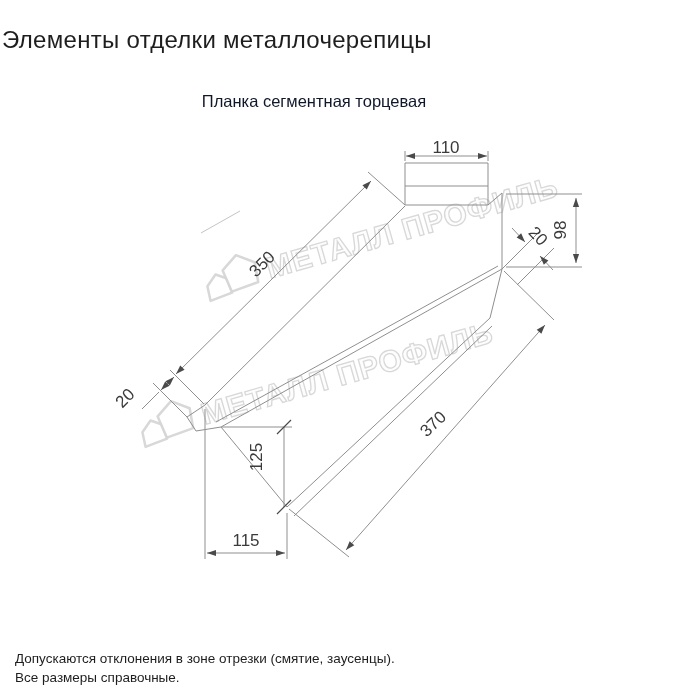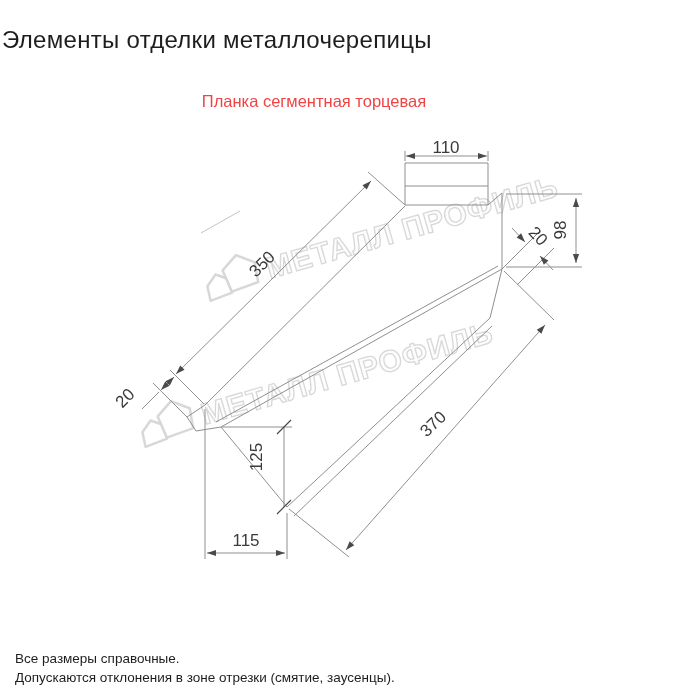--- a/index.html
+++ b/index.html
@@ -6,21 +6,21 @@
   body{
     width:700px;height:700px;background:#ffffff;overflow:hidden;position:relative;
     font-family:"Liberation Sans", sans-serif;color:#1e1e1e;
   }
   .page-title{
     position:absolute;top:26px;left:2px;width:700px;text-align:left;
     font-size:24px;letter-spacing:0.3px;color:#1e1e1e;
   }
   .subtitle{
     position:absolute;top:92px;left:0;width:628px;text-align:center;
-    font-size:16.5px;line-height:19px;color:#ef4444;
+    font-size:16.5px;line-height:19px;color:#0f172a;
   }
   .footnotes{
     position:absolute;left:15px;top:650px;width:640px;
     font-size:13.5px;line-height:18.5px;color:#1e1e1e;
   }
   svg.drawing{position:absolute;left:0;top:0;}
   .p{stroke:#8f8f8f;stroke-width:1;fill:none;}
   .p-faint{stroke:#c4c4c4;stroke-width:1;fill:none;}
   .dim{stroke:#8f8f8f;stroke-width:1;fill:none;}
   .tick{stroke:#4a4a4a;stroke-width:1.2;fill:none;}
@@ -126,15 +126,15 @@
   </g>
 
   <g>
     <path class="dim" d="M289,509 L349,557 M504,271 L554,320"></path>
     <path class="dim" d="M346,550 L545,325" marker-start="url(#arr)" marker-end="url(#arr)"></path>
     <text class="dimlabel" transform="translate(437,428) rotate(-44)">370</text>
   </g>
 </svg>
 
 <div class="footnotes">
+  <div>Допускаются отклонения в зоне отрезки (смятие, заусенцы).</div>
   <div>Все размеры справочные.</div>
-  <div>Допускаются отклонения в зоне отрезки (смятие, заусенцы).</div>
 </div>
 
 </body></html>

